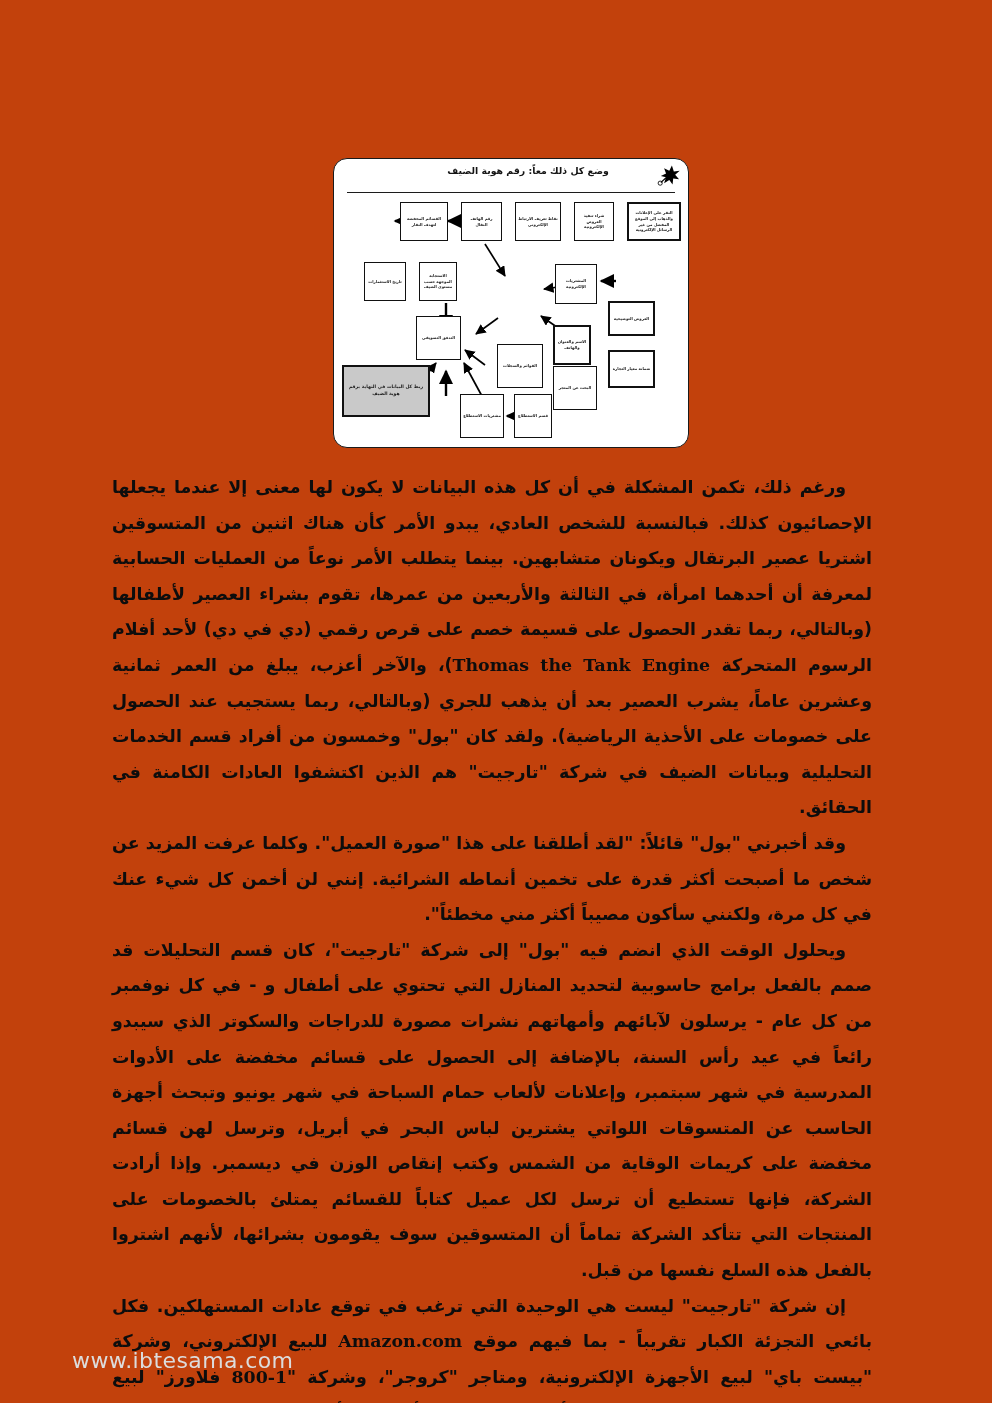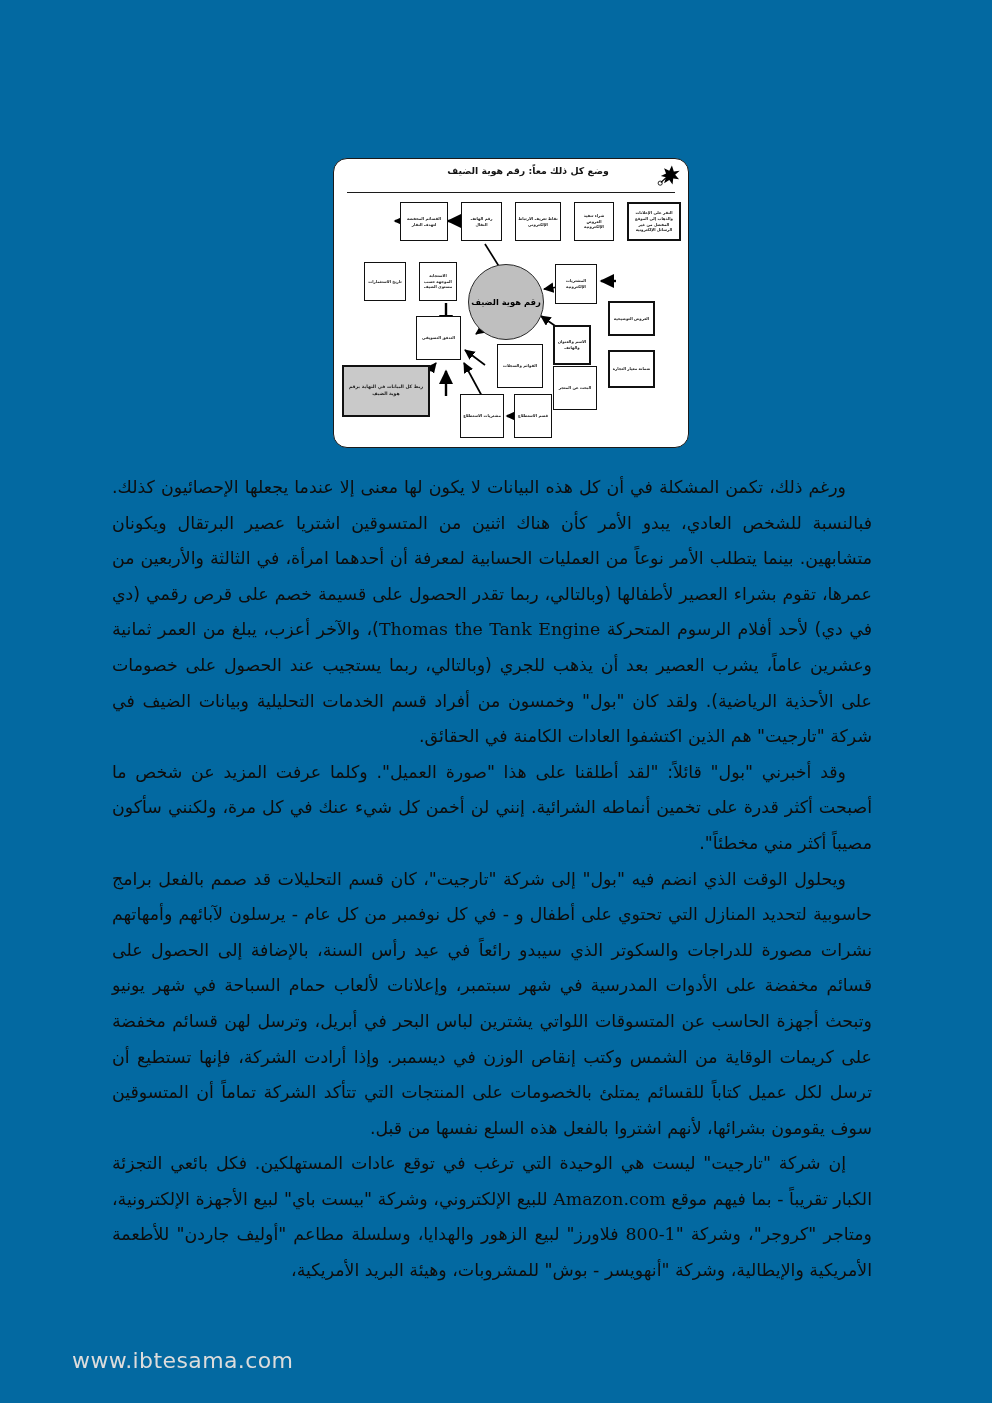--- a/index.html
+++ b/index.html
@@ -5,21 +5,21 @@
 <style>
   html, body {
     margin: 0;
     padding: 0;
     background: #ffffff;
   }
   .page {
     position: relative;
     width: 992px;
     height: 1403px;
-    background: #0369a1;
+    background: #c2410c;
     overflow: hidden;
     font-family: "DejaVu Sans", "Liberation Sans", sans-serif;
   }
 
   
   .figure-wrap {
     position: absolute;
     top: 158px;
     left: 333px;
     width: 356px;
@@ -116,20 +116,21 @@
     text-align: justify;
     font-family: "DejaVu Sans", "Liberation Sans", sans-serif;
     font-size: 17.4px;
     line-height: 35.6px;
     color: #0d0d0d;
   }
   .body-text p {
     margin: 0 0 0 0;
     text-align: justify;
     text-justify: inter-word;
+    font-weight: bold;
   }
   .body-text p.indent {
     text-indent: 26px;
   }
   .body-text p:last-child { text-align: justify; }
   .ltr {
     direction: ltr;
     unicode-bidi: isolate;
     font-family: "DejaVu Serif", "Liberation Serif", serif;
   }
@@ -199,21 +200,20 @@
 
       <line x1="190" y1="258" x2="174" y2="258" stroke="#000" stroke-width="2.4" marker-end="url(#ah)"></line>
     </svg>
 
     <div class="node thick" style="right:8px;  top:44px;  width:54px; height:39px;">النقر على الإعلانات والذهاب إلى الموقع المفضل من غير الرسائل الإلكترونية</div>
     <div class="node" style="right:75px; top:44px;  width:40px; height:39px;">شراء تنفيذ العروض الإلكترونية</div>
     <div class="node" style="right:128px;top:44px;  width:46px; height:39px;">نقاط تعريف الارتباط الإلكتروني</div>
     <div class="node" style="right:187px;top:44px;  width:41px; height:39px;">رقم الهاتف النقال</div>
     <div class="node" style="right:241px;top:44px;  width:48px; height:39px;">القسائم المخفضة لتهدف النقار</div>
 
-    <div class="hub" style="right:145px; top:106px; width:74px; height:74px;">رقم هوية الضيف</div>
 
     <div class="node" style="right:232px;top:104px; width:38px; height:39px;">الاستجابة الموجهة حسب مستوى الضيف</div>
     <div class="node" style="right:283px;top:104px; width:42px; height:39px;">تاريخ الاستثمارات</div>
     <div class="node" style="right:228px;top:158px; width:45px; height:44px;">التدفق التسويقي</div>
 
     <div class="node" style="right:92px; top:106px; width:42px; height:40px;">المشتريات الإلكترونية</div>
     <div class="node thick" style="right:34px; top:143px; width:47px; height:35px;">العروض التوضيحية</div>
     <div class="node thick" style="right:34px; top:192px; width:47px; height:38px;">ضمانة معيار التجارة</div>
     <div class="node" style="right:92px; top:208px; width:44px; height:44px;">البحث عن المتجر</div>
 

